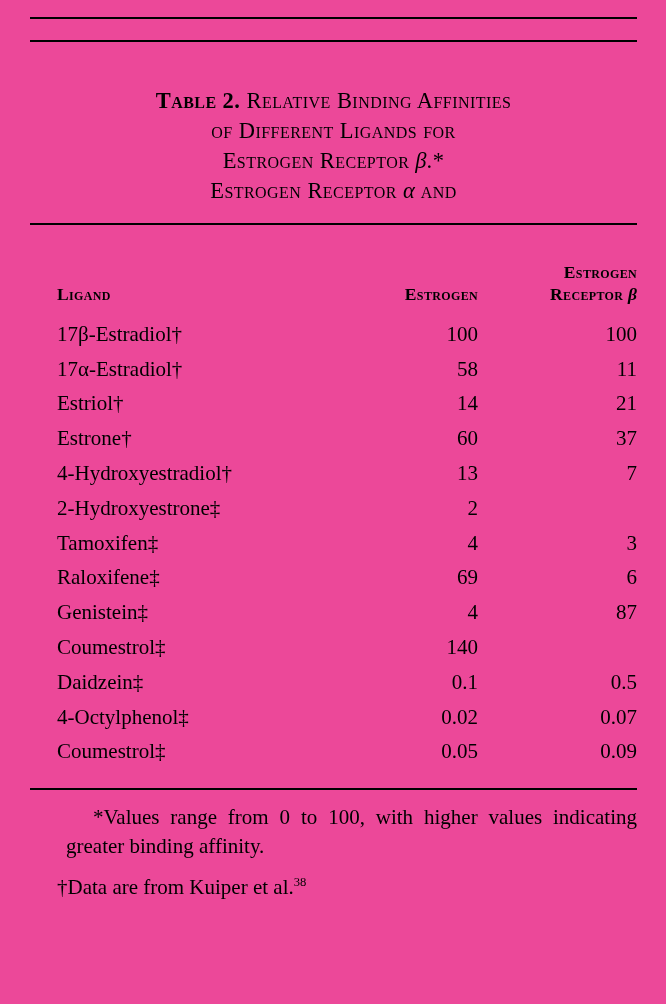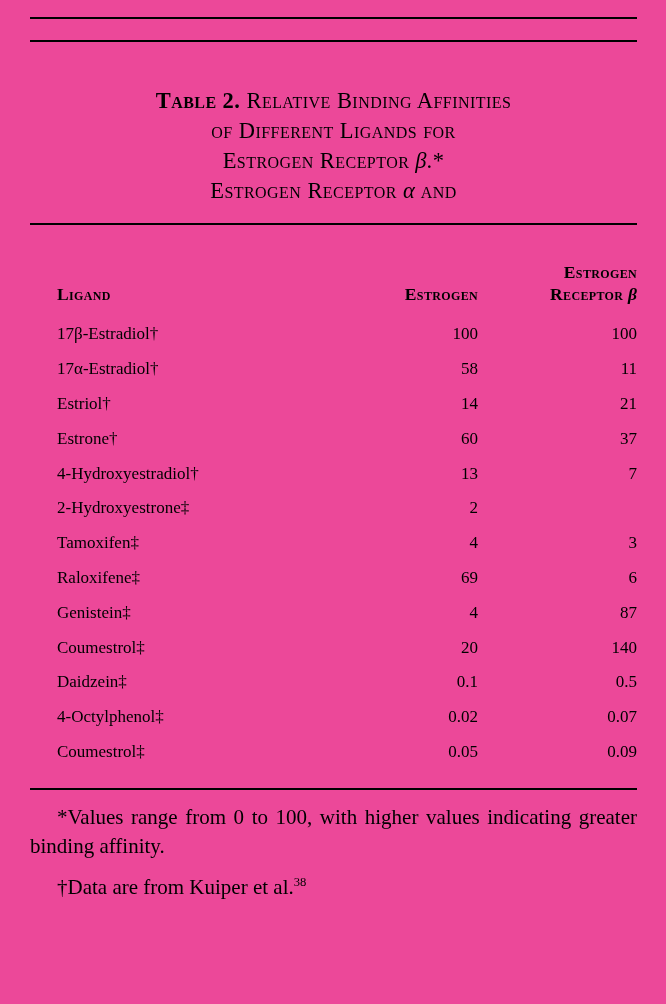--- a/index.html
+++ b/index.html
@@ -60,32 +60,32 @@
   .hdr.ligand { padding-left: 27px; }
   .hdr.colhead { text-align: right; }
   .hdr .greek { font-weight: bold; }
 
   .tbl-body { margin-top: 12px; }
   .t-row {
     display: grid;
     grid-template-columns: 238px 210px 159px;
     height: 34.8px;
     align-items: center;
-    font-size: 17px;
+    font-size: 21px;
   }
   .cell.ligand { padding-left: 27px; white-space: nowrap; }
   .cell.num { text-align: right; }
 
   .footnotes { margin-top: 13px; }
   .fn {
     font-size: 21px;
     line-height: 29px;
     text-indent: 27px;
   }
-  .fn.justified { text-align: justify; }
+  .fn.justified { text-align: justify; margin-left: 36px; }
   .fn + .fn { margin-top: 12px; }
   .fn sup {
     font-size: 0.6em;
     line-height: 0;
     vertical-align: super;
     margin-top: 29px;
   }
 </style>
 </head>
 <body>
@@ -165,21 +165,20 @@
   </div>
 
   <div class="t-row">
     <div class="cell ligand">Genistein‡</div>
     <div class="cell num">4</div>
     <div class="cell num">87</div>
   </div>
 
   <div class="t-row">
     <div class="cell ligand">Coumestrol‡</div>
-    <div class="cell num">20</div>
     <div class="cell num">140</div>
   </div>
 
   <div class="t-row">
     <div class="cell ligand">Daidzein‡</div>
     <div class="cell num">0.1</div>
     <div class="cell num">0.5</div>
   </div>
 
   <div class="t-row">

